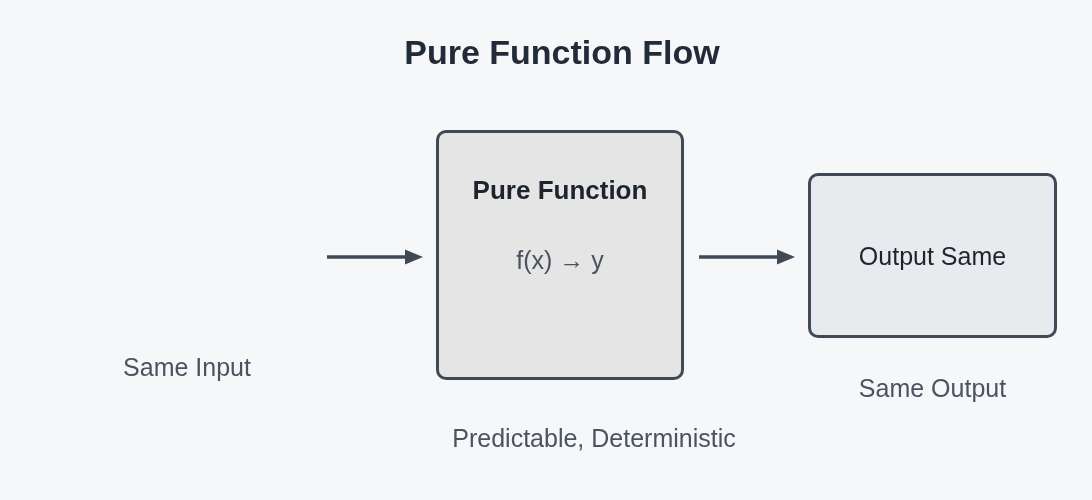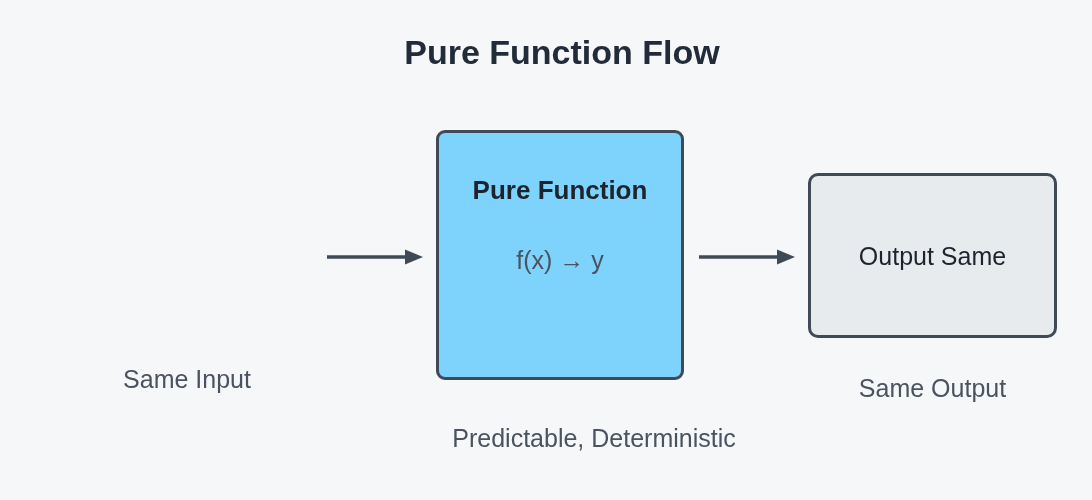--- a/index.html
+++ b/index.html
@@ -40,27 +40,26 @@
   }
   .node-gray {
     background: #e8ebee;
     top: 173px;
     width: 248px;
     height: 165px;
   }
   .node-input  { left: 47px; }
   .node-output { left: 792px; width: 249px; }
   .node-function {
-    background: #7dd3fc;
+    background: #e5e5e5;
     left: 420px;
     top: 130px;
     width: 248px;
     height: 250px;
     justify-content: flex-start;
-    border-radius: 9px;
   }
   .node-label {
     font-size: 25px;
     color: #1d242e;
     line-height: 30px;
   }
   .fn-label {
     margin-top: 42px;
     font-size: 26px;
     font-weight: 700;
@@ -79,21 +78,21 @@
     line-height: 25px;
     color: #4a535f;
   }
   .caption {
     position: absolute;
     text-align: center;
     font-size: 25px;
     line-height: 30px;
     color: #4a535f;
   }
-  .caption-input  { left: 47px;  width: 248px;  top: 364px; }
+  .caption-input  { left: 47px;  width: 248px;  top: 352px; }
   .caption-output { left: 792px; width: 249px;  top: 373px; }
   .caption-function { left: 0; width: 1092px; top: 423px; padding-left: 32px; }
   .arrow {
     position: absolute;
     top: 244px;
     width: 98px;
     height: 26px;
   }
   .arrow-1 { left: 310px; }
   .arrow-2 { left: 682px; }

